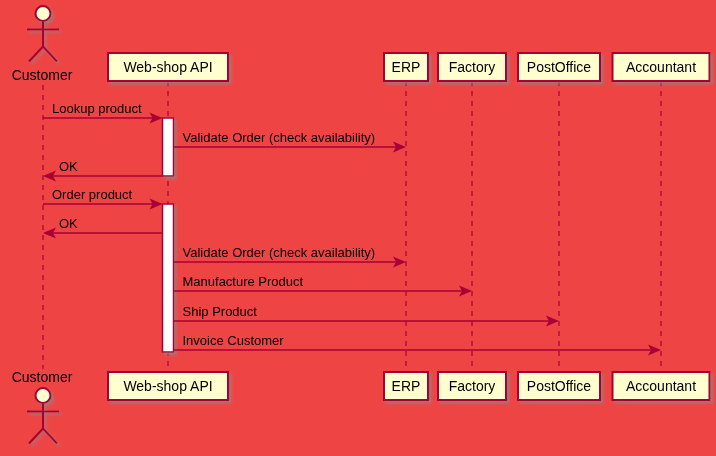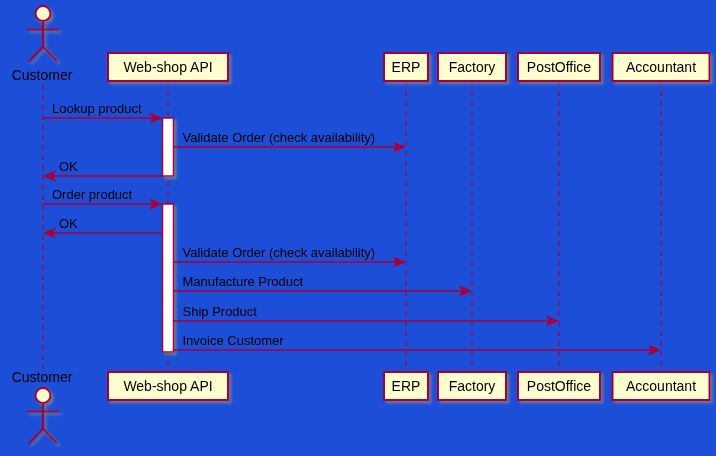--- a/index.html
+++ b/index.html
@@ -1,20 +1,20 @@
 <!DOCTYPE html>
 <html><head>
 <meta charset="utf-8">
 <style>
   html, body { margin: 0; padding: 0; background: #ffffff; }
   .canvas {
     position: relative;
     width: 716px;
     height: 456px;
-    background: #1d4ed8;
+    background: #ef4444;
     font-family: "Liberation Sans", "DejaVu Sans", sans-serif;
     overflow: hidden;
   }
   svg { display: block; }
   text {
     font-family: "Liberation Sans", "DejaVu Sans", sans-serif;
     fill: #000000;
   }
   .participant-label { font-size: 14px; }
   .message-label { font-size: 13px; }

